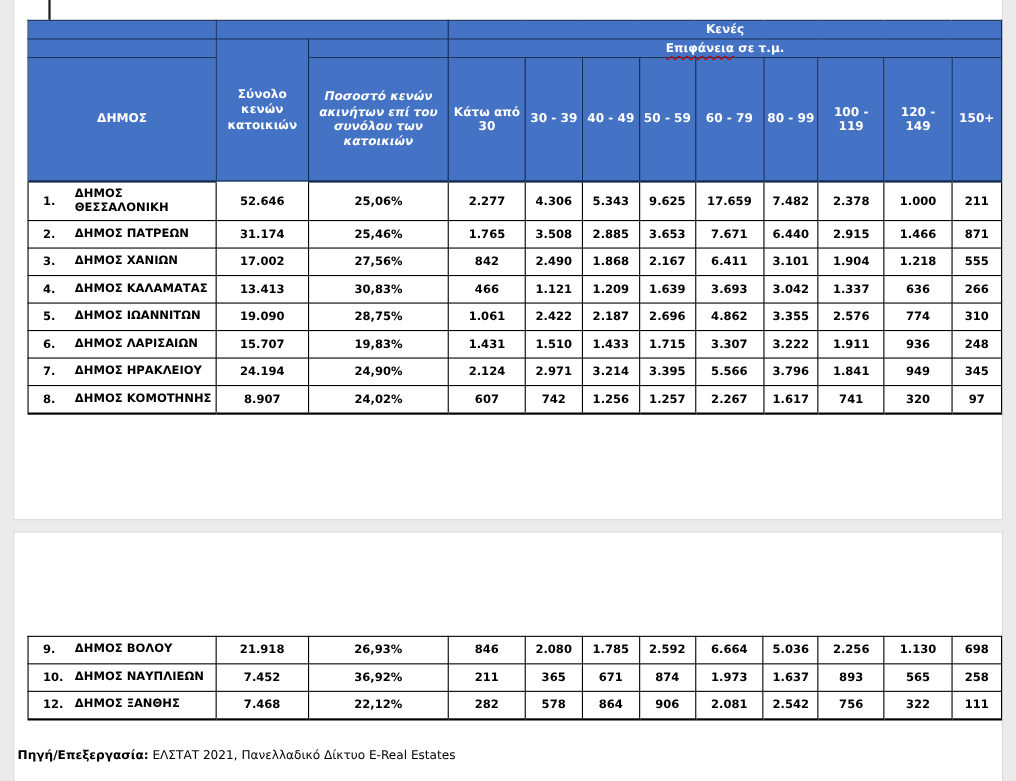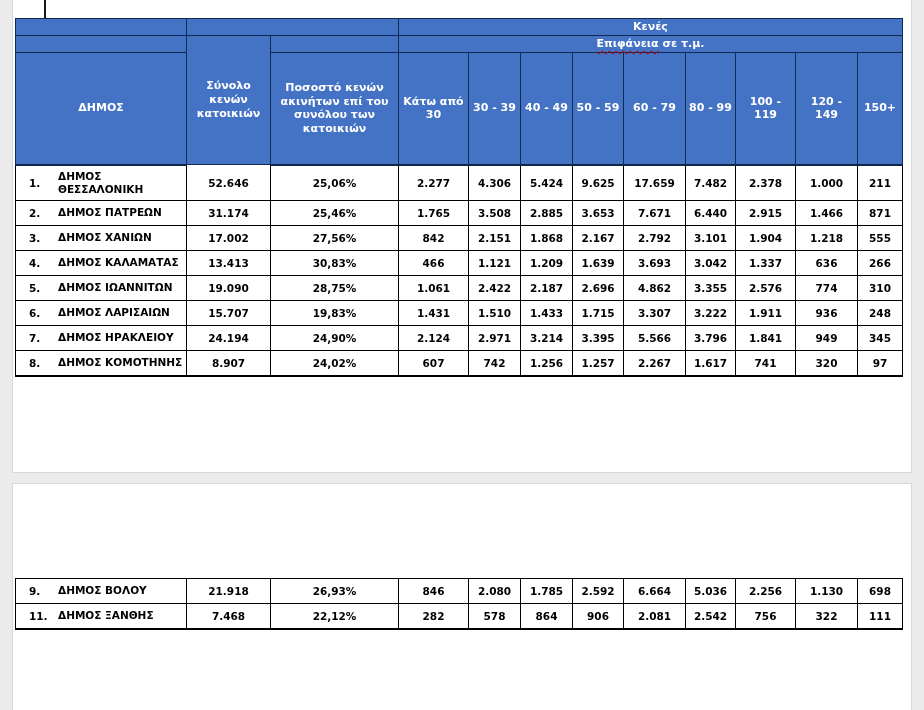--- a/index.html
+++ b/index.html
@@ -7,21 +7,21 @@
     width:924px;height:710px;position:relative;
     background:#ebebeb;
     font-family:"DejaVu Sans","Liberation Sans",sans-serif;
     overflow:hidden;
   }
   .page{position:absolute;left:12px;width:900px;background:#ffffff;border:1px solid #d7d7d7;box-sizing:border-box;}
   #page1{top:-2px;height:475px;}
   #page2{top:483px;height:230px;border-bottom:none;}
   .stub-line{position:absolute;left:31px;top:0;width:2px;height:19px;background:#1a1a1a;}
 
-  table{border-collapse:collapse;table-layout:fixed;position:absolute;}
+  table{border-collapse:collapse;table-layout:fixed;position:absolute;margin-left:10px;}
   #table1{left:2px;top:19px;}
   #table2{left:2px;top:94px;}
 
   
   td.h{
     background:#4472c4;color:#ffffff;font-weight:bold;
     border:1px solid #102a52;text-align:center;vertical-align:middle;
     font-size:11px;line-height:1.25;padding:1px 2px;white-space:pre-line;
   }
   tr.hr1, tr.hr2{height:17px;}
@@ -75,21 +75,21 @@
         <td class="h" colspan="9">Κενές</td>
       </tr>
       <tr class="hr2">
         <td class="h"></td>
         <td class="h" rowspan="2" style="white-space:normal;">Σύνολο κενών κατοικιών</td>
         <td class="h"></td>
         <td class="h" colspan="9"><span class="sq">Επιφάνεια</span><span> σε τ.μ.</span></td>
       </tr>
       <tr class="hr3">
         <td class="h">ΔΗΜΟΣ</td>
-        <td class="h" style="white-space:normal;">Ποσοστό κενών ακινήτων επί του συνόλου των κατοικιών</td>
+        <td class="h" style="white-space:normal;font-style:italic;">Ποσοστό κενών ακινήτων επί του συνόλου των κατοικιών</td>
         <td class="h">Κάτω από
 30</td>
         <td class="h">30 - 39</td>
         <td class="h">40 - 49</td>
         <td class="h">50 - 59</td>
         <td class="h">60 - 79</td>
         <td class="h">80 - 99</td>
         <td class="h">100 -
 119</td>
         <td class="h">120 -
@@ -103,21 +103,21 @@
             <span class="wrap">
               <span class="num">1.</span>
               <span class="nm">ΔΗΜΟΣ
 ΘΕΣΣΑΛΟΝΙΚΗ</span>
             </span>
           </td>
           <td class="d">52.646</td>
           <td class="d">25,06%</td>
           <td class="d">2.277</td>
           <td class="d">4.306</td>
-          <td class="d">5.424</td>
+          <td class="d">5.343</td>
           <td class="d">9.625</td>
           <td class="d">17.659</td>
           <td class="d">7.482</td>
           <td class="d">2.378</td>
           <td class="d">1.000</td>
           <td class="d">211</td>
         </tr>
         <tr class="dr" style="height: 25px;">
           <td class="d name">
             <span class="wrap">
@@ -140,24 +140,24 @@
         <tr class="dr" style="height: 25px;">
           <td class="d name">
             <span class="wrap">
               <span class="num">3.</span>
               <span class="nm">ΔΗΜΟΣ ΧΑΝΙΩΝ</span>
             </span>
           </td>
           <td class="d">17.002</td>
           <td class="d">27,56%</td>
           <td class="d">842</td>
-          <td class="d">2.151</td>
+          <td class="d">2.490</td>
           <td class="d">1.868</td>
           <td class="d">2.167</td>
-          <td class="d">2.792</td>
+          <td class="d">6.411</td>
           <td class="d">3.101</td>
           <td class="d">1.904</td>
           <td class="d">1.218</td>
           <td class="d">555</td>
         </tr>
         <tr class="dr" style="height: 25px;">
           <td class="d name">
             <span class="wrap">
               <span class="num">4.</span>
               <span class="nm">ΔΗΜΟΣ ΚΑΛΑΜΑΤΑΣ</span>
@@ -287,31 +287,53 @@
           <td class="d">2.592</td>
           <td class="d">6.664</td>
           <td class="d">5.036</td>
           <td class="d">2.256</td>
           <td class="d">1.130</td>
           <td class="d">698</td>
         </tr>
         <tr class="dr" style="height: 25px;">
           <td class="d name">
             <span class="wrap">
-              <span class="num">11.</span>
+              <span class="num">10.</span>
+              <span class="nm">ΔΗΜΟΣ ΝΑΥΠΛΙΕΩΝ</span>
+            </span>
+          </td>
+          <td class="d">7.452</td>
+          <td class="d">36,92%</td>
+          <td class="d">211</td>
+          <td class="d">365</td>
+          <td class="d">671</td>
+          <td class="d">874</td>
+          <td class="d">1.973</td>
+          <td class="d">1.637</td>
+          <td class="d">893</td>
+          <td class="d">565</td>
+          <td class="d">258</td>
+        </tr>
+        <tr class="dr" style="height: 25px;">
+          <td class="d name">
+            <span class="wrap">
+              <span class="num">12.</span>
               <span class="nm">ΔΗΜΟΣ ΞΑΝΘΗΣ</span>
             </span>
           </td>
           <td class="d">7.468</td>
           <td class="d">22,12%</td>
           <td class="d">282</td>
           <td class="d">578</td>
           <td class="d">864</td>
           <td class="d">906</td>
           <td class="d">2.081</td>
           <td class="d">2.542</td>
           <td class="d">756</td>
           <td class="d">322</td>
           <td class="d">111</td>
         </tr>
       </tbody>
   </table>
+  <div class="footer">
+    <span class="b">Πηγή/Επεξεργασία:</span><span> ΕΛΣΤΑΤ 2021, Πανελλαδικό Δίκτυο E-Real Estates</span>
+  </div>
 </div>
 
 </body></html>

